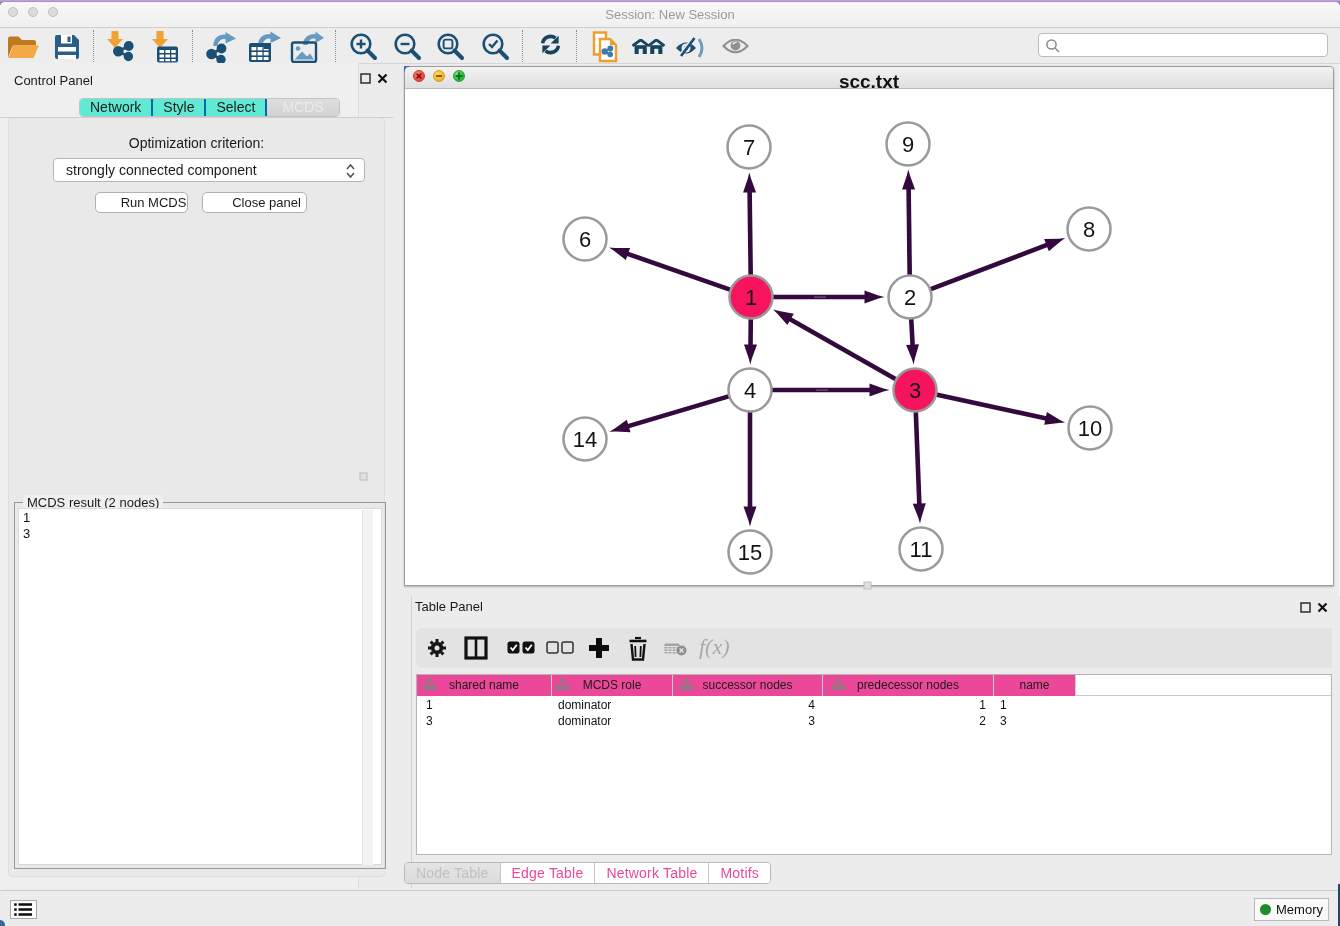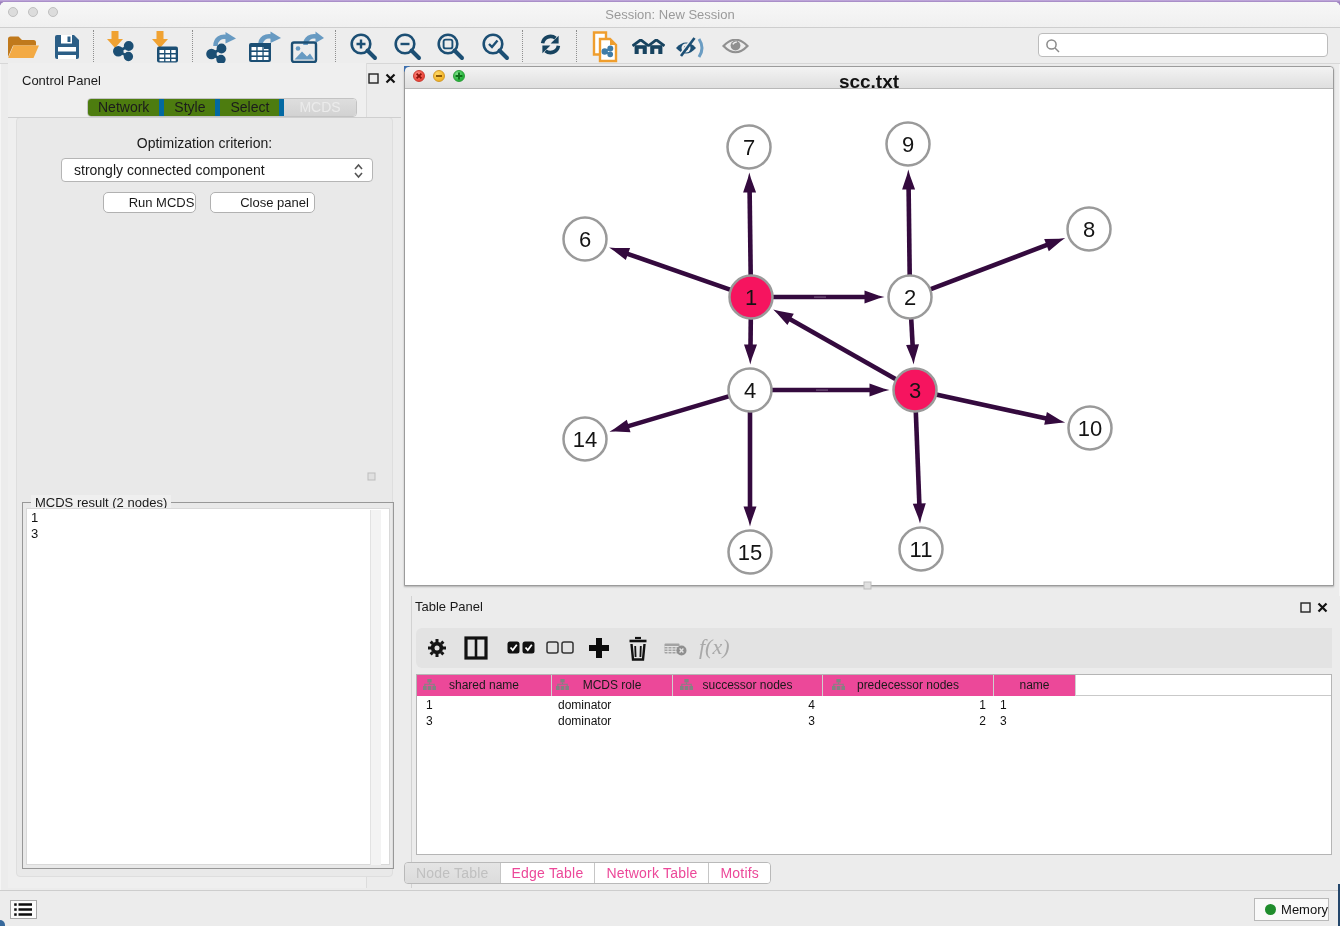--- a/index.html
+++ b/index.html
@@ -7,24 +7,24 @@
 body { font-family:"Liberation Sans", sans-serif; background:linear-gradient(#c3abdd 0px,#b79ed4 1px,#9c80bd 2px,#9c80bd 3px); position:relative; }
 .abs { position:absolute; }
 #win { position:absolute; left:0; top:2px; width:1340px; height:924px; background:#ececec; border-radius:6px 6px 0 0; box-shadow:inset 0 1px 0 #fbfbfb, inset 1px 0 0 #f5f5f5, inset -1px 0 0 #f5f5f5; }
 #titlebar { position:absolute; left:0; top:0; width:1340px; height:26px; background:linear-gradient(#f7f7f7,#f0f0f0); border-radius:5px 5px 0 0; border-bottom:1px solid #cecece; }
 .tl { position:absolute; top:5px; width:10px; height:10px; border-radius:50%; background:#dcdcdc; border:1px solid #c0c0c0; }
 #wtitle { position:absolute; top:5px; left:0; width:1340px; text-align:center; font-size:13px; color:#9a9a9a; }
 #toolbar { position:absolute; left:0; top:26px; width:1340px; height:36px; background:#ededed; border-bottom:1px solid #d7d7d7; }
 .sep { position:absolute; top:2px; height:32px; width:0; border-left:1px dotted #8f8f8f; }
 #search { position:absolute; left:1038px; top:5px; width:290px; height:24px; background:#fff; border:1px solid #bcbcbc; border-radius:4px; }
 
-#cpanel { position:absolute; left:8px; top:61px; width:359px; height:825px; background:#efefef; border-right:1px solid #dcdcdc; }
+#cpanel { position:absolute; left:0; top:61px; width:359px; height:825px; background:#efefef; border-right:1px solid #dcdcdc; }
 #cpanel .hdr { position:absolute; left:14px; top:10px; font-size:13px; color:#1a1a1a; }
 #cptabs { position:absolute; left:79px; top:35px; height:19px; display:flex; border:1px solid #c3c3c3; border-radius:4px; overflow:hidden; background:#fff; }
-#cptabs div { font-size:14px; color:#1c1c1c; padding:0 10px; line-height:17px; border-right:5px solid #0369a1; background:#4d7c0f; }
+#cptabs div { font-size:14px; color:#1c1c1c; padding:0 10px; line-height:17px; border-right:2px solid #0369a1; background:#5eead4; }
 #cptabs div:last-child { border-right:none; background:linear-gradient(#dedede,#d2d2d2); color:#ebebeb; padding:0 15px; }
 #cpinner { position:absolute; left:8px; top:54px; width:377px; height:760px; background:#e9e9e9; border:1px solid #dedede; border-radius:4px; }
 #tabline { position:absolute; left:0px; top:54px; width:393px; height:1px; background:#cfcfcf; }
 .optlbl { position:absolute; left:0; top:72px; width:393px; text-align:center; font-size:14px; color:#1a1a1a; }
 #dropdown { position:absolute; left:44px; top:95px; width:312px; height:24px; background:#fff; border:1px solid #b5b5b5; border-radius:4px; font-size:14px; color:#1a1a1a; line-height:22px; padding-left:12px;margin-left:9px; }
 .btn { position:absolute; top:129px; height:21px; background:#fff; border:1px solid #b1b1b1; border-radius:5px; font-size:13px; color:#1a1a1a; text-align:center; line-height:19px;padding-left:24px; }
 #grp { position:absolute; left:14px; top:439px; width:372px; height:367px; border:1px solid #989898; }
 #grplbl { position:absolute; left:8px; top:-8px; background:#efefef; padding:0 4px; font-size:13px; color:#1a1a1a; }
 #grpwhite { position:absolute; left:3px; top:5px; width:364px; height:357px; background:#fff; border:1px solid #d9d9d9; font-size:13px; color:#111; padding:1px 0 0 4px; line-height:16px; }
 #grpsb { position:absolute; right:8px; top:1px; width:11px; height:355px; background:#f3f3f3; border-left:1px solid #e2e2e2; }
@@ -42,21 +42,21 @@
 #thead { position:absolute; left:0; top:0; width:914px; height:21px; border-bottom:1px solid #c9c9c9; font-size:12px; color:#1a1a1a; }
 .th { position:absolute; top:0; height:21px; border-right:1px solid #cfcfcf; text-align:center; line-height:21px; background:#ec4899; }
 .td { position:absolute; font-size:12px; color:#111; height:16px; line-height:16px; }
 #ttabs { position:absolute; left:0; top:266px; width:936px; height:22px; text-align:left; }
 #ttabs .row { display:inline-flex; border:1px solid #b9b9b9; border-radius:4px; overflow:hidden; height:22px; }
 #ttabs .row div { font-size:14px; font-weight:normal; letter-spacing:0.2px; color:#ec4899; background:#fff; line-height:21px; padding:0 11px; border-right:1px solid #c6c6c6; }
 #ttabs .row div:first-child { background:linear-gradient(#e4e4e4,#dcdcdc); color:#c0c0c0; }
 #ttabs .row div:last-child { border-right:none; }
 
 #statusbar { position:absolute; left:0; top:888px; width:1340px; height:36px; background:#ececec; border-top:1px solid #cdcdcd; }
-#memBtn { position:absolute; right:11px; top:7px; width:75px; height:23px; background:#f9f9f9; border:1px solid #b9b9b9; font-size:13px; color:#111; text-align:right; line-height:21px; }
+#memBtn { position:absolute; right:11px; top:7px; width:75px; height:23px; background:#f9f9f9; border:1px solid #b9b9b9; font-size:13px; color:#111; text-align:center; line-height:21px; }
 #listBtn { position:absolute; left:10px; top:9px; width:27px; height:19px; background:#fbfbfb; border:1px solid #a8a8a8; }
 </style>
 </head>
 <body>
 <div id="win">
   <div id="titlebar">
     <div class="tl" style="left:8px;"></div>
     <div class="tl" style="left:28px;"></div>
     <div class="tl" style="left:48px;"></div>
     <div id="wtitle">Session: New Session</div>

